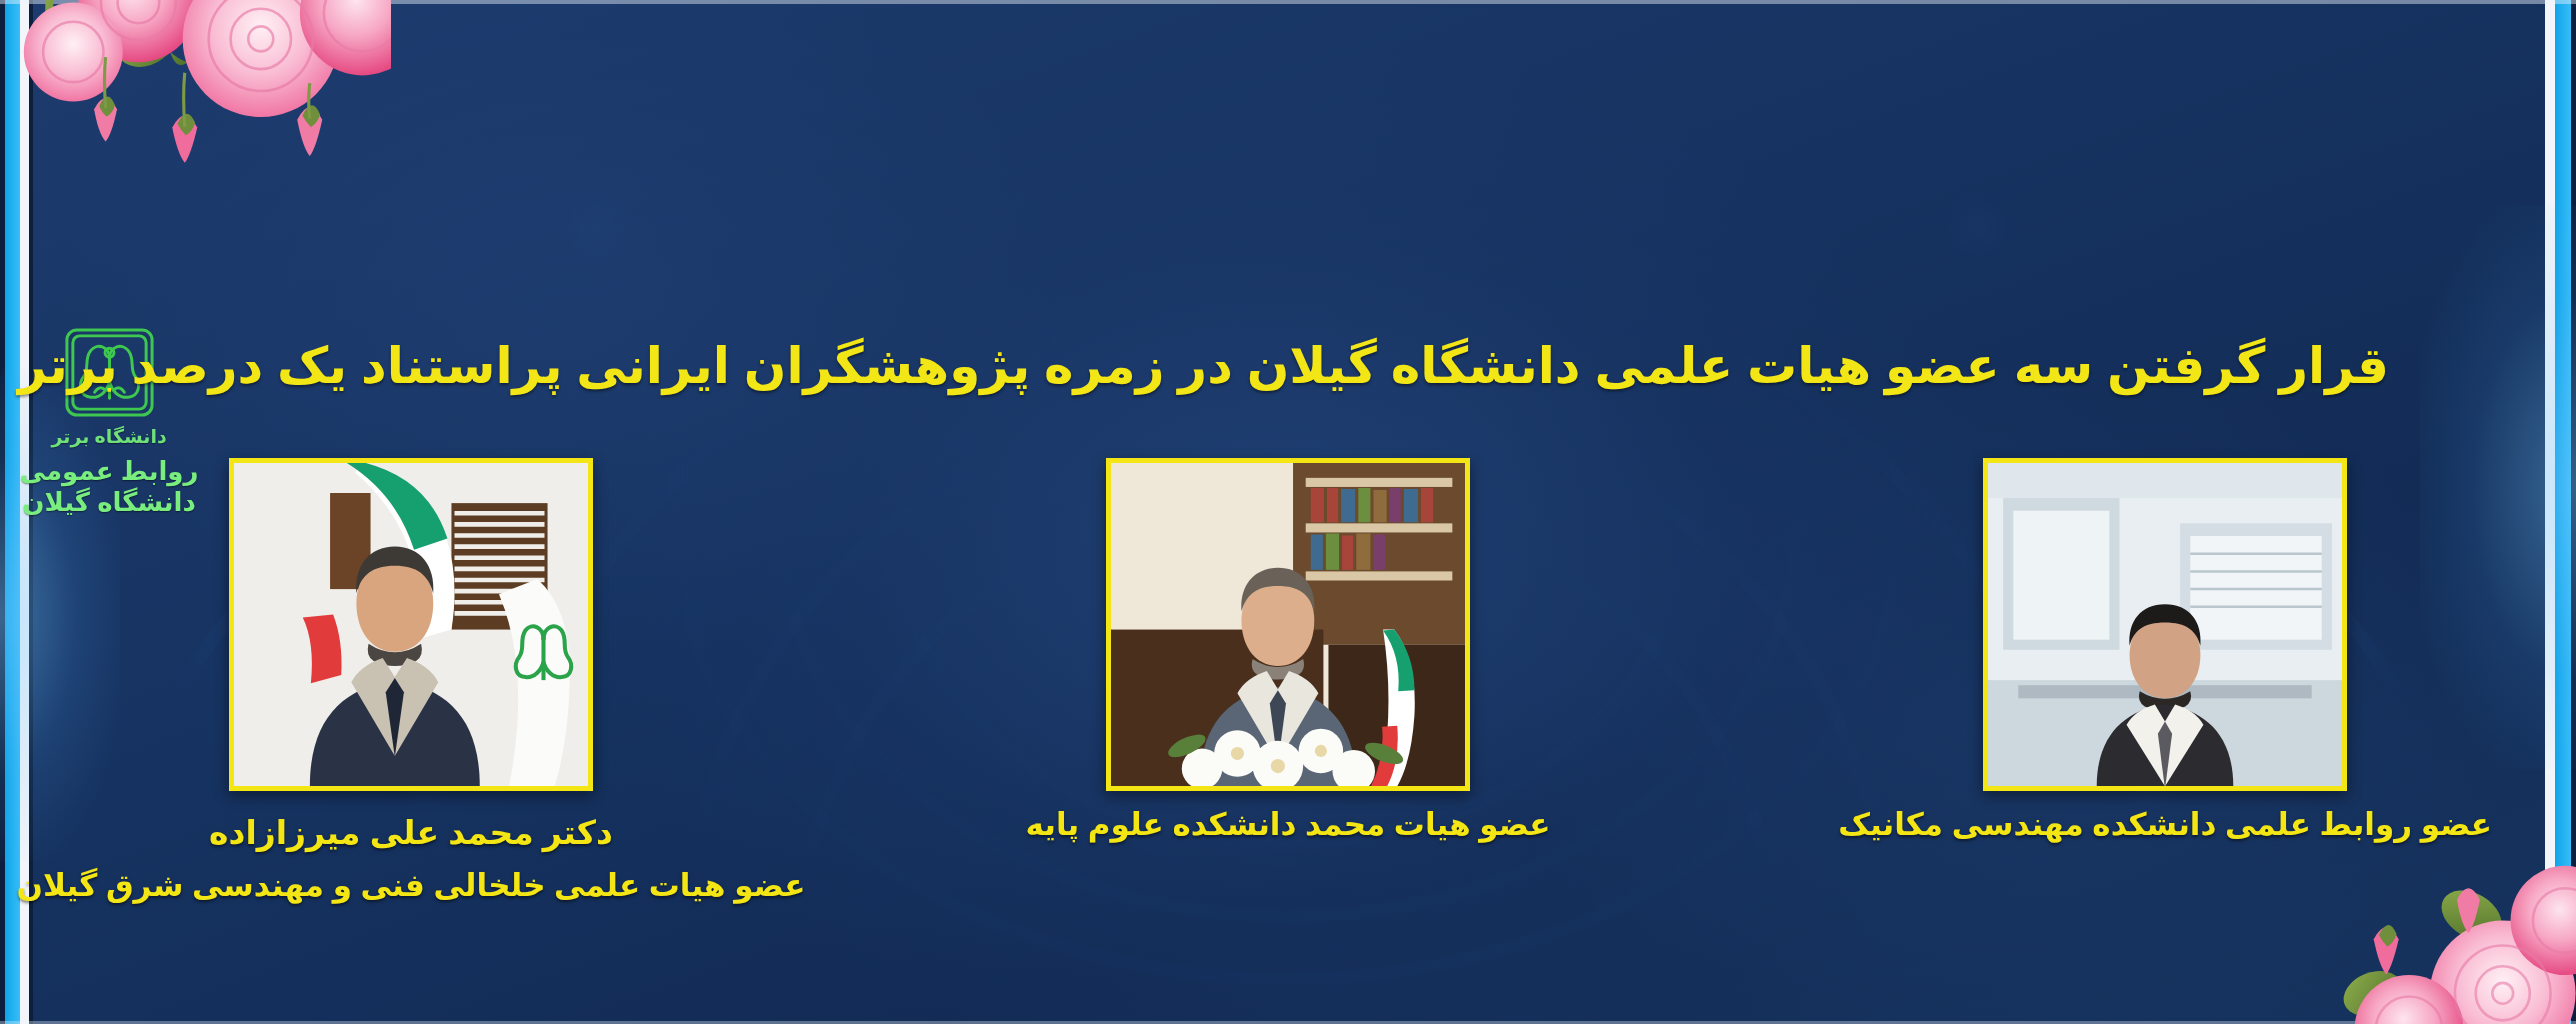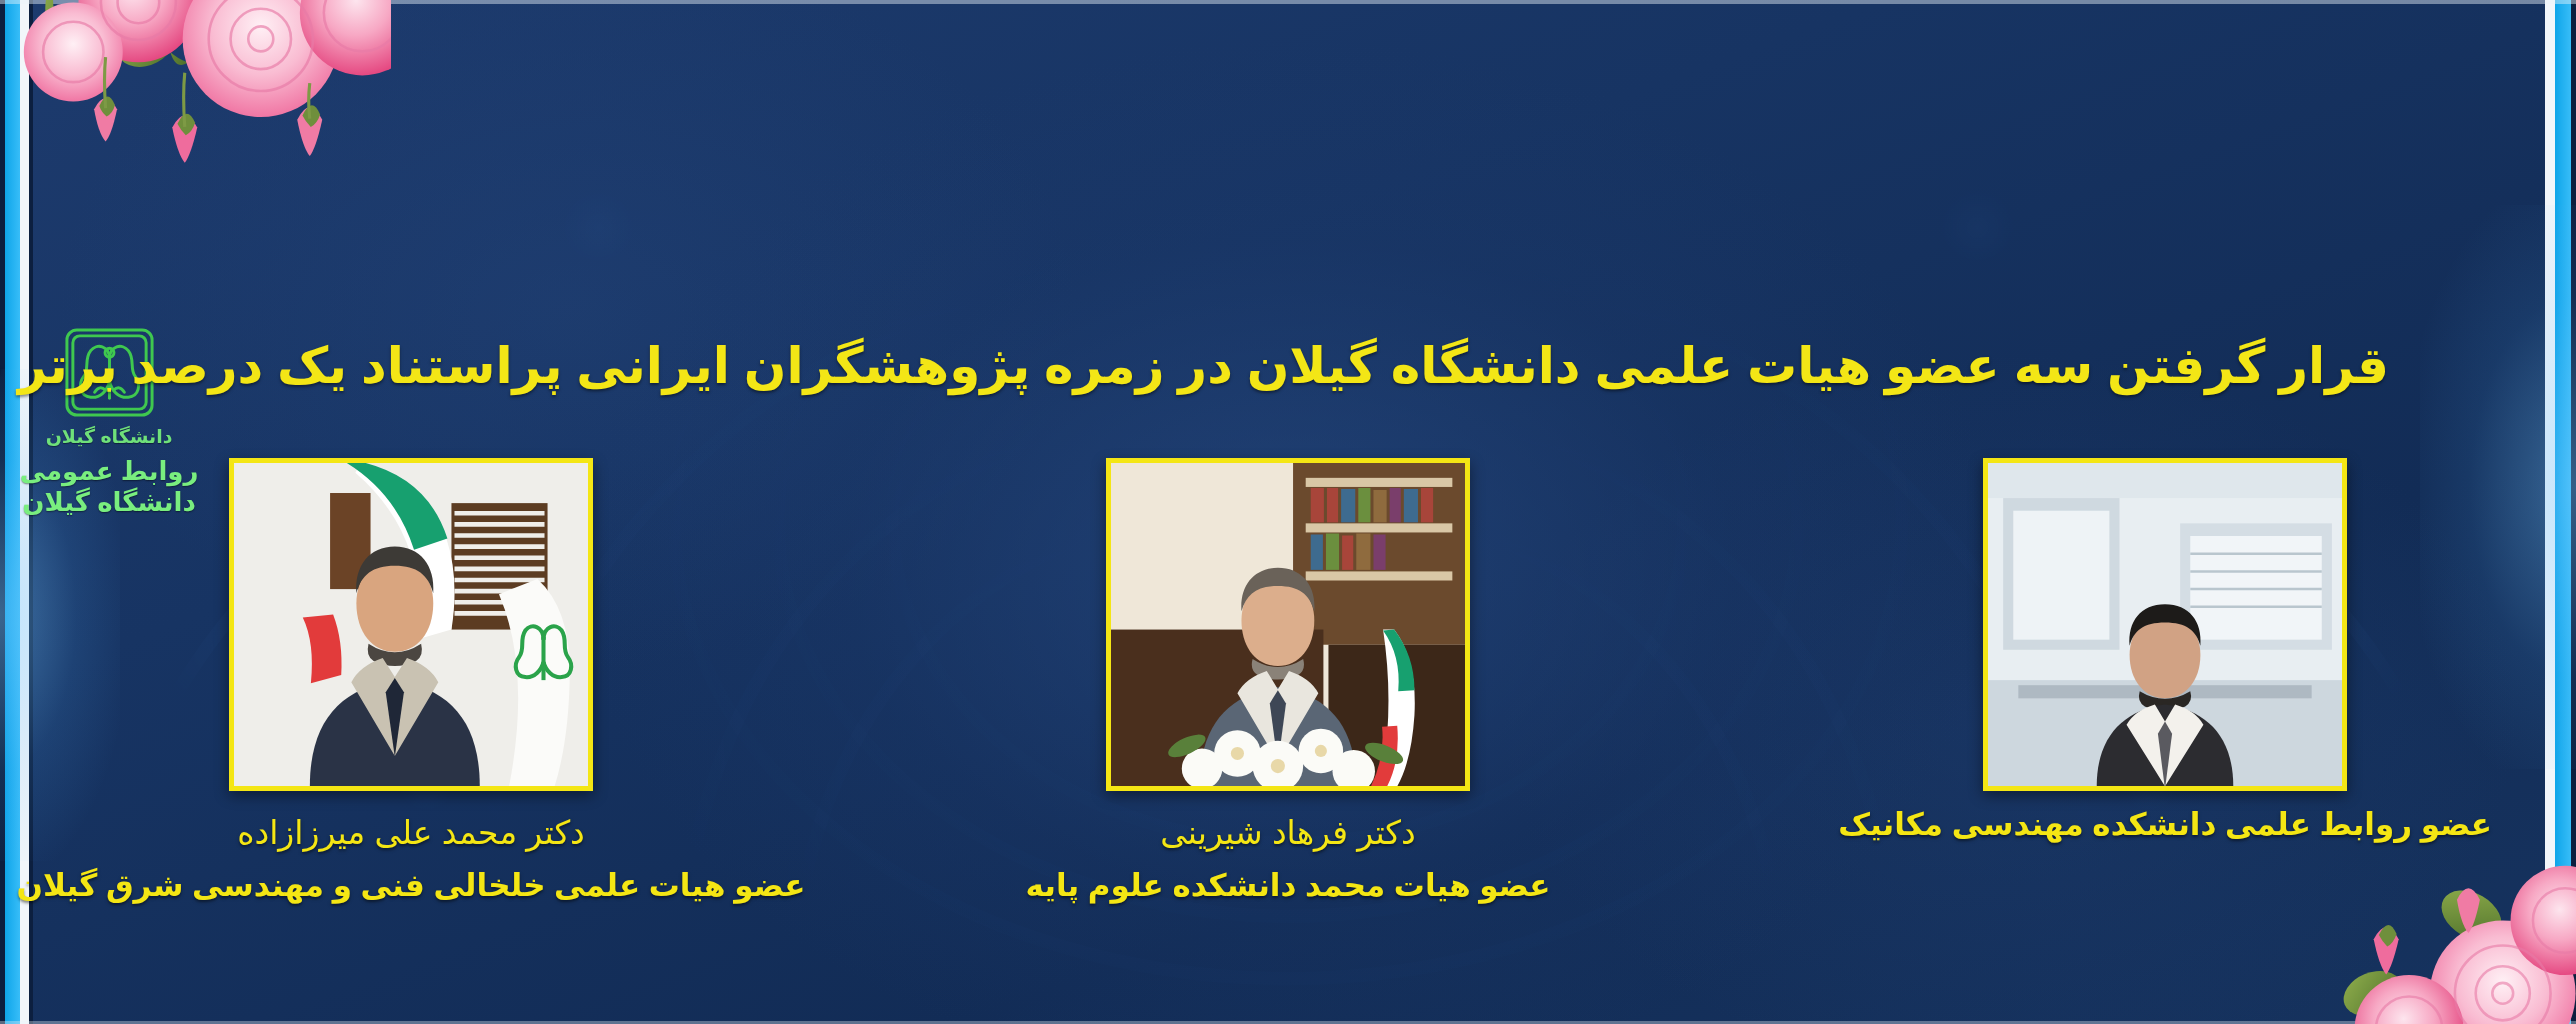--- a/index.html
+++ b/index.html
@@ -81,21 +81,21 @@
   .person{width:708px;display:flex;flex-direction:column;align-items:center;}
   .photo-frame{
     width:390px;height:351px;
     border:5.7px solid #f4e614;
     background:#0d2347;
     overflow:hidden;
     box-shadow:0 5.2px 13.5px rgba(0,0,0,.45);
   }
   .photo-frame svg{display:block;width:100%;height:100%;}
   .p-name{
-    margin-top:22px;color:#f4e614;font-size:33px;font-weight:400;
+    margin-top:22px;color:#f4e614;font-size:33px;font-weight:700;
     text-shadow:0 1.6px 3.1px rgba(0,0,0,.5);white-space:nowrap;
   }
   .p-role{
     margin-top:14.6px;color:#f4e614;font-size:31px;font-weight:700;
     text-shadow:0 1.6px 3.1px rgba(0,0,0,.5);white-space:nowrap;
   }
   .person.left .photo-frame{width:364px;height:333px;}
   .person.mid  .photo-frame{width:364px;height:333px;}
   .person.right .photo-frame{width:364px;height:333px;}
 </style>
@@ -236,21 +236,21 @@
                    C36 124 40 148 62 150 C82 152 96 136 100 118"></path>
           <path d="M100 72 C100 46 126 40 138 56 C152 74 140 92 152 108
                    C164 124 160 148 138 150 C118 152 104 136 100 118"></path>
           <path d="M100 66 L100 152"></path>
           <circle cx="100" cy="60" r="9"></circle>
           <path d="M70 140 q10 -16 22 -4"></path>
           <path d="M130 140 q-10 -16 -22 -4"></path>
         </g>
       </svg>
     </div>
-    <div class="logo-sub">دانشگاه گیلان</div>
+    <div class="logo-sub">دانشگاه برتر</div>
     <div class="logo-pr">روابط عمومی دانشگاه گیلان</div>
   </div>
 
   <div class="headline">قرار گرفتن سه عضو هیات علمی دانشگاه گیلان در زمره پژوهشگران ایرانی پراستناد یک درصد برتر جهان در سال ۲۰۲۳</div>
 
   <div class="people">
 
     <div class="person right">
       <div class="photo-frame">
         <svg viewBox="0 0 700 640" preserveAspectRatio="xMidYMid slice" aria-hidden="true">
@@ -333,21 +333,20 @@
             <circle cx="250" cy="575" r="13"></circle>
               <circle cx="330" cy="600" r="14"></circle>
             <circle cx="415" cy="570" r="12"></circle>
           </g>
           <g fill="#59803a">
             <ellipse cx="150" cy="560" rx="40" ry="16" transform="rotate(-25 150 560)"></ellipse>
             <ellipse cx="540" cy="575" rx="40" ry="16" transform="rotate(22 540 575)"></ellipse>
           </g>
         </svg>
       </div>
-      <div class="p-name">دکتر فرهاد شیرینی</div>
       <div class="p-role">عضو هیات محمد دانشکده علوم پایه</div>
     </div>
 
     <div class="person left">
       <div class="photo-frame">
         <svg viewBox="0 0 700 640" preserveAspectRatio="xMidYMid slice" aria-hidden="true">
           <rect width="700" height="640" fill="#efeeea"></rect>
           <rect x="190" y="60" width="80" height="190" fill="#6b4326"></rect>
           <rect x="430" y="80" width="190" height="250" fill="#5c3c22"></rect>
           <g stroke="#efeeea" stroke-width="9">

